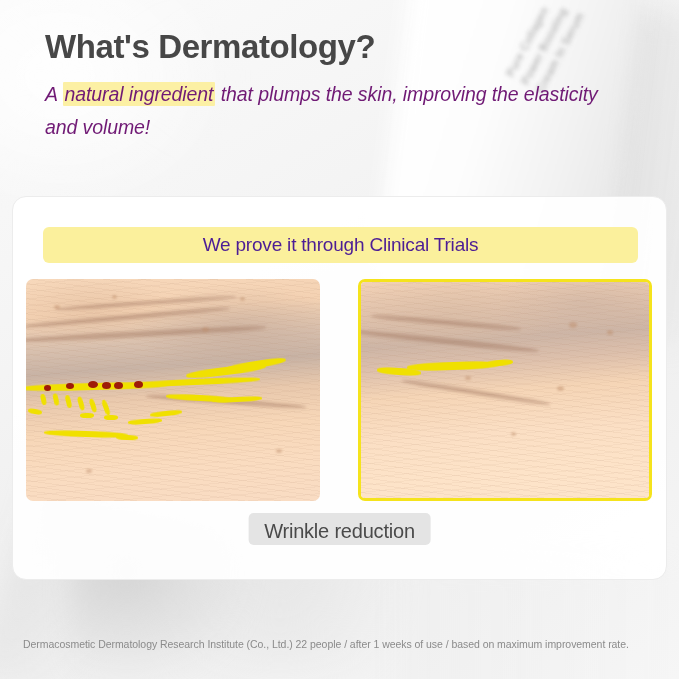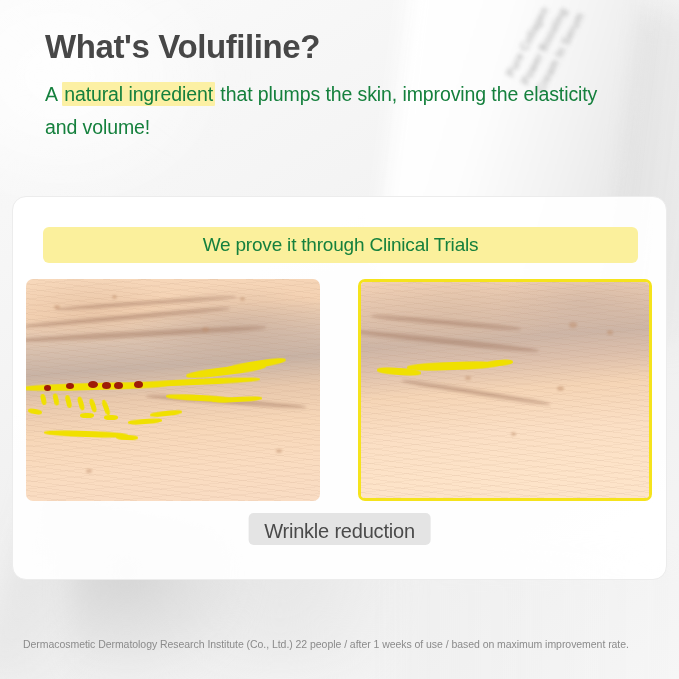--- a/index.html
+++ b/index.html
@@ -116,23 +116,24 @@
     margin: 0;
     font-size: 33px;
     font-weight: bold;
     color: #474747;
     letter-spacing: -0.4px;
     line-height: 42px;
   }
   #subtitle {
     margin: 10px 0 0 0;
     font-size: 19.5px;
-    color: #15803d;
+    color: #701a75;
     line-height: 33px;
     letter-spacing: -0.1px;
+    font-style: italic;
   }
   .hl {
     background: #fcf0a4;
     padding: 1px 2px;
     border-radius: 1px;
   }
 
   
   #trial-card {
     position: absolute;
@@ -153,21 +154,21 @@
     width: 595px;
     height: 36px;
     background: #fbf09c;
     border-radius: 6px;
     display: flex;
     align-items: center;
     justify-content: center;
   }
   #trial-banner-label {
     font-size: 19px;
-    color: #15803d;
+    color: #4c1d95;
     letter-spacing: -0.2px;
   }
 
   
   .skin-img {
     position: absolute;
     top: 82px;
     width: 294px;
     height: 222px;
     border-radius: 7px;
@@ -304,21 +305,21 @@
     <div>Power Boosting</div>
     <div>Cream In Serum</div>
   </div>
   <div class="bottom-swirl-c"></div>
   <div class="bottom-swirl-a"></div>
   <div class="bottom-swirl-b"></div>
   <div class="bottom-swirl-d"></div>
 </div>
 
 <div id="heading-block">
-  <h1 id="page-title">What's Volufiline?</h1>
+  <h1 id="page-title">What's Dermatology?</h1>
   <p id="subtitle"><span>A </span><span class="hl">natural ingredient</span><span> that plumps the skin, improving the elasticity and volume!</span></p>
 </div>
 
 <div id="trial-card">
 
   <div id="trial-banner">
     <span id="trial-banner-label">We prove it through Clinical Trials</span>
   </div>
 
   <div class="skin-img" id="skin-before">

